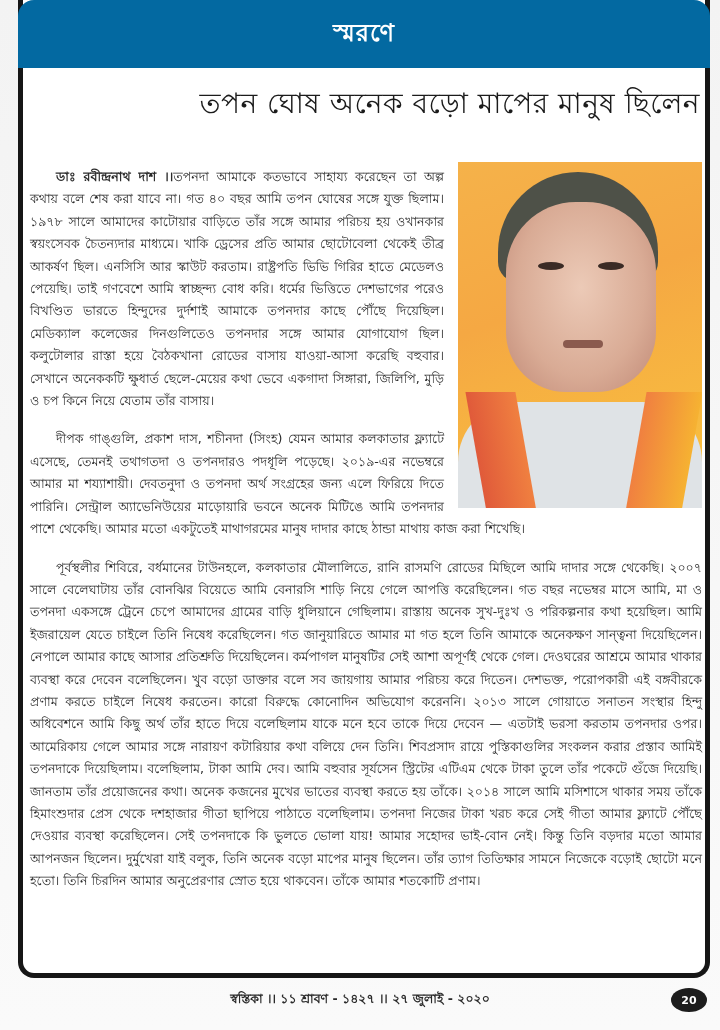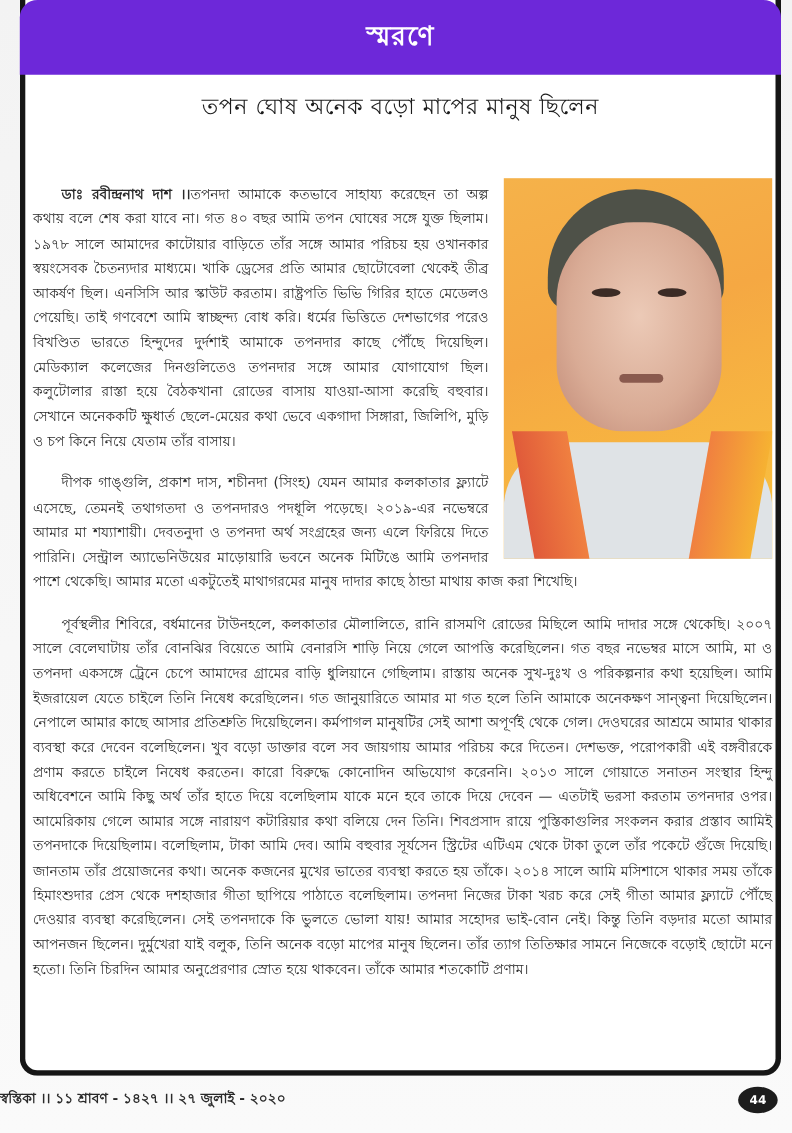--- a/index.html
+++ b/index.html
@@ -11,29 +11,29 @@
   }
   .frame {
     position: absolute; left: 18px; top: 0; width: 692px; height: 978px;
     box-sizing: border-box;
     border: 5px solid #161616; border-top: none;
     border-radius: 0 0 16px 16px;
     background: #ffffff;
   }
   .band {
     position: absolute; left: 18px; top: 0; width: 692px; height: 68px;
-    background: #6d28d9; border-radius: 16px 16px 0 0;
+    background: #0369a1; border-radius: 16px 16px 0 0;
     display: flex; align-items: center; justify-content: center;
   }
   .band span {
     color: #ffffff; font-size: 24px; font-weight: bold; letter-spacing: 1px;
   }
   .headline {
-    position: absolute; left: 28px; top: 82px; width: 672px; text-align: center;
-    font-size: 20px; color: #1b1b1b; letter-spacing: 0.5px;
+    position: absolute; left: 28px; top: 82px; width: 672px; text-align: right;
+    font-size: 28px; color: #1b1b1b; letter-spacing: 0.5px;
   }
   .article {
     position: absolute; left: 30px; top: 150px; width: 672px;
     font-size: 12.6px; line-height: 22.4px; color: #2a2a2a;
     text-align: justify;
   }
   .article p { margin: 0; }
   .article p.indent { text-indent: 26px; margin-top: 16px; }
   .byline { font-weight: bold; }
   .photo {
@@ -60,21 +60,21 @@
   }
   .photo .scarf-l {
     position: absolute; left: 18px; top: 230px; width: 50px; height: 120px;
     background: linear-gradient(90deg, #e05a3a, #f08040); transform: skewX(10deg);
   }
   .photo .scarf-r {
     position: absolute; left: 178px; top: 230px; width: 56px; height: 120px;
     background: linear-gradient(90deg, #f08040, #f6b232); transform: skewX(-10deg);
   }
   .footer {
-    position: absolute; left: 0; top: 990px; width: 720px; text-align: left;
+    position: absolute; left: 0; top: 990px; width: 720px; text-align: center;
     font-size: 12.5px; color: #2a2a2a; font-weight: bold;
   }
   .pagenum {
     position: absolute; left: 671px; top: 988px; width: 36px; height: 24px;
     background: #1d1d1d; color: #ffffff; border-radius: 50%;
     font-size: 11px; font-weight: bold;
     display: flex; align-items: center; justify-content: center;
   }
 </style>
 </head>
@@ -98,13 +98,13 @@
     <div class="shirt"></div>
     <div class="scarf-l"></div>
     <div class="scarf-r"></div>
   </div>
   <p class="indent"><span class="byline">ডাঃ রবীন্দ্রনাথ দাশ ।।</span><span>তপনদা আমাকে কতভাবে সাহায্য করেছেন তা অল্প কথায় বলে শেষ করা যাবে না। গত ৪০ বছর আমি তপন ঘোষের সঙ্গে যুক্ত ছিলাম। ১৯৭৮ সালে আমাদের কাটোয়ার বাড়িতে তাঁর সঙ্গে আমার পরিচয় হয় ওখানকার স্বয়ংসেবক চৈতন্যদার মাধ্যমে। খাকি ড্রেসের প্রতি আমার ছোটোবেলা থেকেই তীব্র আকর্ষণ ছিল। এনসিসি আর স্কাউট করতাম। রাষ্ট্রপতি ভিভি গিরির হাতে মেডেলও পেয়েছি। তাই গণবেশে আমি স্বাচ্ছন্দ্য বোধ করি। ধর্মের ভিত্তিতে দেশভাগের পরেও বিখণ্ডিত ভারতে হিন্দুদের দুর্দশাই আমাকে তপনদার কাছে পৌঁছে দিয়েছিল। মেডিক্যাল কলেজের দিনগুলিতেও তপনদার সঙ্গে আমার যোগাযোগ ছিল। কলুটোলার রাস্তা হয়ে বৈঠকখানা রোডের বাসায় যাওয়া-আসা করেছি বহুবার। সেখানে অনেককটি ক্ষুধার্ত ছেলে-মেয়ের কথা ভেবে একগাদা সিঙ্গারা, জিলিপি, মুড়ি ও চপ কিনে নিয়ে যেতাম তাঁর বাসায়।</span></p>
   <p class="indent">দীপক গাঙ্গুলি, প্রকাশ দাস, শচীনদা (সিংহ) যেমন আমার কলকাতার ফ্ল্যাটে এসেছে, তেমনই তথাগতদা ও তপনদারও পদধূলি পড়েছে। ২০১৯-এর নভেম্বরে আমার মা শয্যাশায়ী। দেবতনুদা ও তপনদা অর্থ সংগ্রহের জন্য এলে ফিরিয়ে দিতে পারিনি। সেন্ট্রাল অ্যাভেনিউয়ের মাড়োয়ারি ভবনে অনেক মিটিঙে আমি তপনদার পাশে থেকেছি। আমার মতো একটুতেই মাথাগরমের মানুষ দাদার কাছে ঠান্ডা মাথায় কাজ করা শিখেছি।</p>
   <p class="indent">পূর্বস্থলীর শিবিরে, বর্ধমানের টাউনহলে, কলকাতার মৌলালিতে, রানি রাসমণি রোডের মিছিলে আমি দাদার সঙ্গে থেকেছি। ২০০৭ সালে বেলেঘাটায় তাঁর বোনঝির বিয়েতে আমি বেনারসি শাড়ি নিয়ে গেলে আপত্তি করেছিলেন। গত বছর নভেম্বর মাসে আমি, মা ও তপনদা একসঙ্গে ট্রেনে চেপে আমাদের গ্রামের বাড়ি ধুলিয়ানে গেছিলাম। রাস্তায় অনেক সুখ-দুঃখ ও পরিকল্পনার কথা হয়েছিল। আমি ইজরায়েল যেতে চাইলে তিনি নিষেধ করেছিলেন। গত জানুয়ারিতে আমার মা গত হলে তিনি আমাকে অনেকক্ষণ সান্ত্বনা দিয়েছিলেন। নেপালে আমার কাছে আসার প্রতিশ্রুতি দিয়েছিলেন। কর্মপাগল মানুষটির সেই আশা অপূর্ণই থেকে গেল। দেওঘরের আশ্রমে আমার থাকার ব্যবস্থা করে দেবেন বলেছিলেন। খুব বড়ো ডাক্তার বলে সব জায়গায় আমার পরিচয় করে দিতেন। দেশভক্ত, পরোপকারী এই বঙ্গবীরকে প্রণাম করতে চাইলে নিষেধ করতেন। কারো বিরুদ্ধে কোনোদিন অভিযোগ করেননি। ২০১৩ সালে গোয়াতে সনাতন সংস্থার হিন্দু অধিবেশনে আমি কিছু অর্থ তাঁর হাতে দিয়ে বলেছিলাম যাকে মনে হবে তাকে দিয়ে দেবেন — এতটাই ভরসা করতাম তপনদার ওপর। আমেরিকায় গেলে আমার সঙ্গে নারায়ণ কটারিয়ার কথা বলিয়ে দেন তিনি। শিবপ্রসাদ রায়ে পুস্তিকাগুলির সংকলন করার প্রস্তাব আমিই তপনদাকে দিয়েছিলাম। বলেছিলাম, টাকা আমি দেব। আমি বহুবার সূর্যসেন স্ট্রিটের এটিএম থেকে টাকা তুলে তাঁর পকেটে গুঁজে দিয়েছি। জানতাম তাঁর প্রয়োজনের কথা। অনেক কজনের মুখের ভাতের ব্যবস্থা করতে হয় তাঁকে। ২০১৪ সালে আমি মসিশাসে থাকার সময় তাঁকে হিমাংশুদার প্রেস থেকে দশহাজার গীতা ছাপিয়ে পাঠাতে বলেছিলাম। তপনদা নিজের টাকা খরচ করে সেই গীতা আমার ফ্ল্যাটে পৌঁছে দেওয়ার ব্যবস্থা করেছিলেন। সেই তপনদাকে কি ভুলতে ভোলা যায়! আমার সহোদর ভাই-বোন নেই। কিন্তু তিনি বড়দার মতো আমার আপনজন ছিলেন। দুর্মুখেরা যাই বলুক, তিনি অনেক বড়ো মাপের মানুষ ছিলেন। তাঁর ত্যাগ তিতিক্ষার সামনে নিজেকে বড়োই ছোটো মনে হতো। তিনি চিরদিন আমার অনুপ্রেরণার স্রোত হয়ে থাকবেন। তাঁকে আমার শতকোটি প্রণাম।</p>
 </div>
 
 <div class="footer">স্বস্তিকা ।। ১১ শ্রাবণ - ১৪২৭ ।। ২৭ জুলাই - ২০২০</div>
-<div class="pagenum">44</div>
+<div class="pagenum">20</div>
 
 </body></html>

